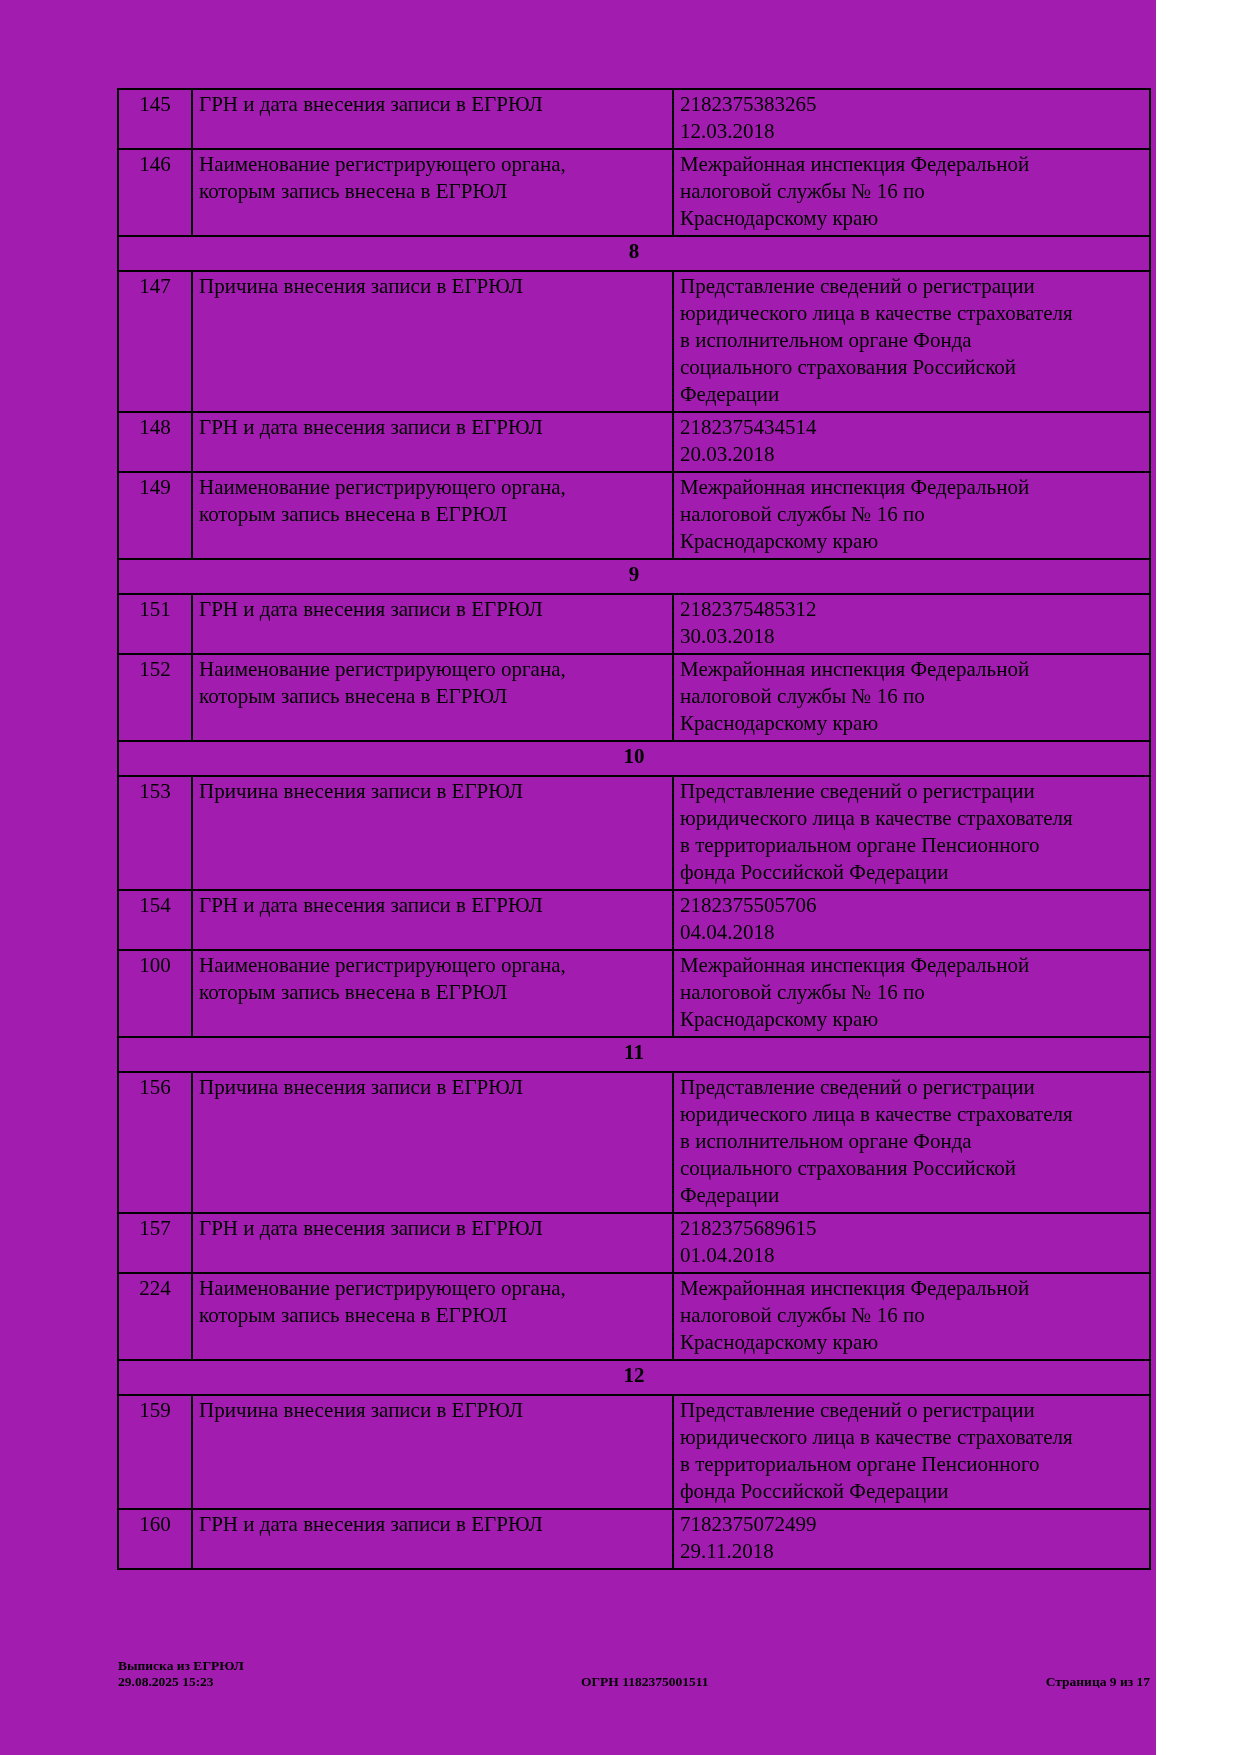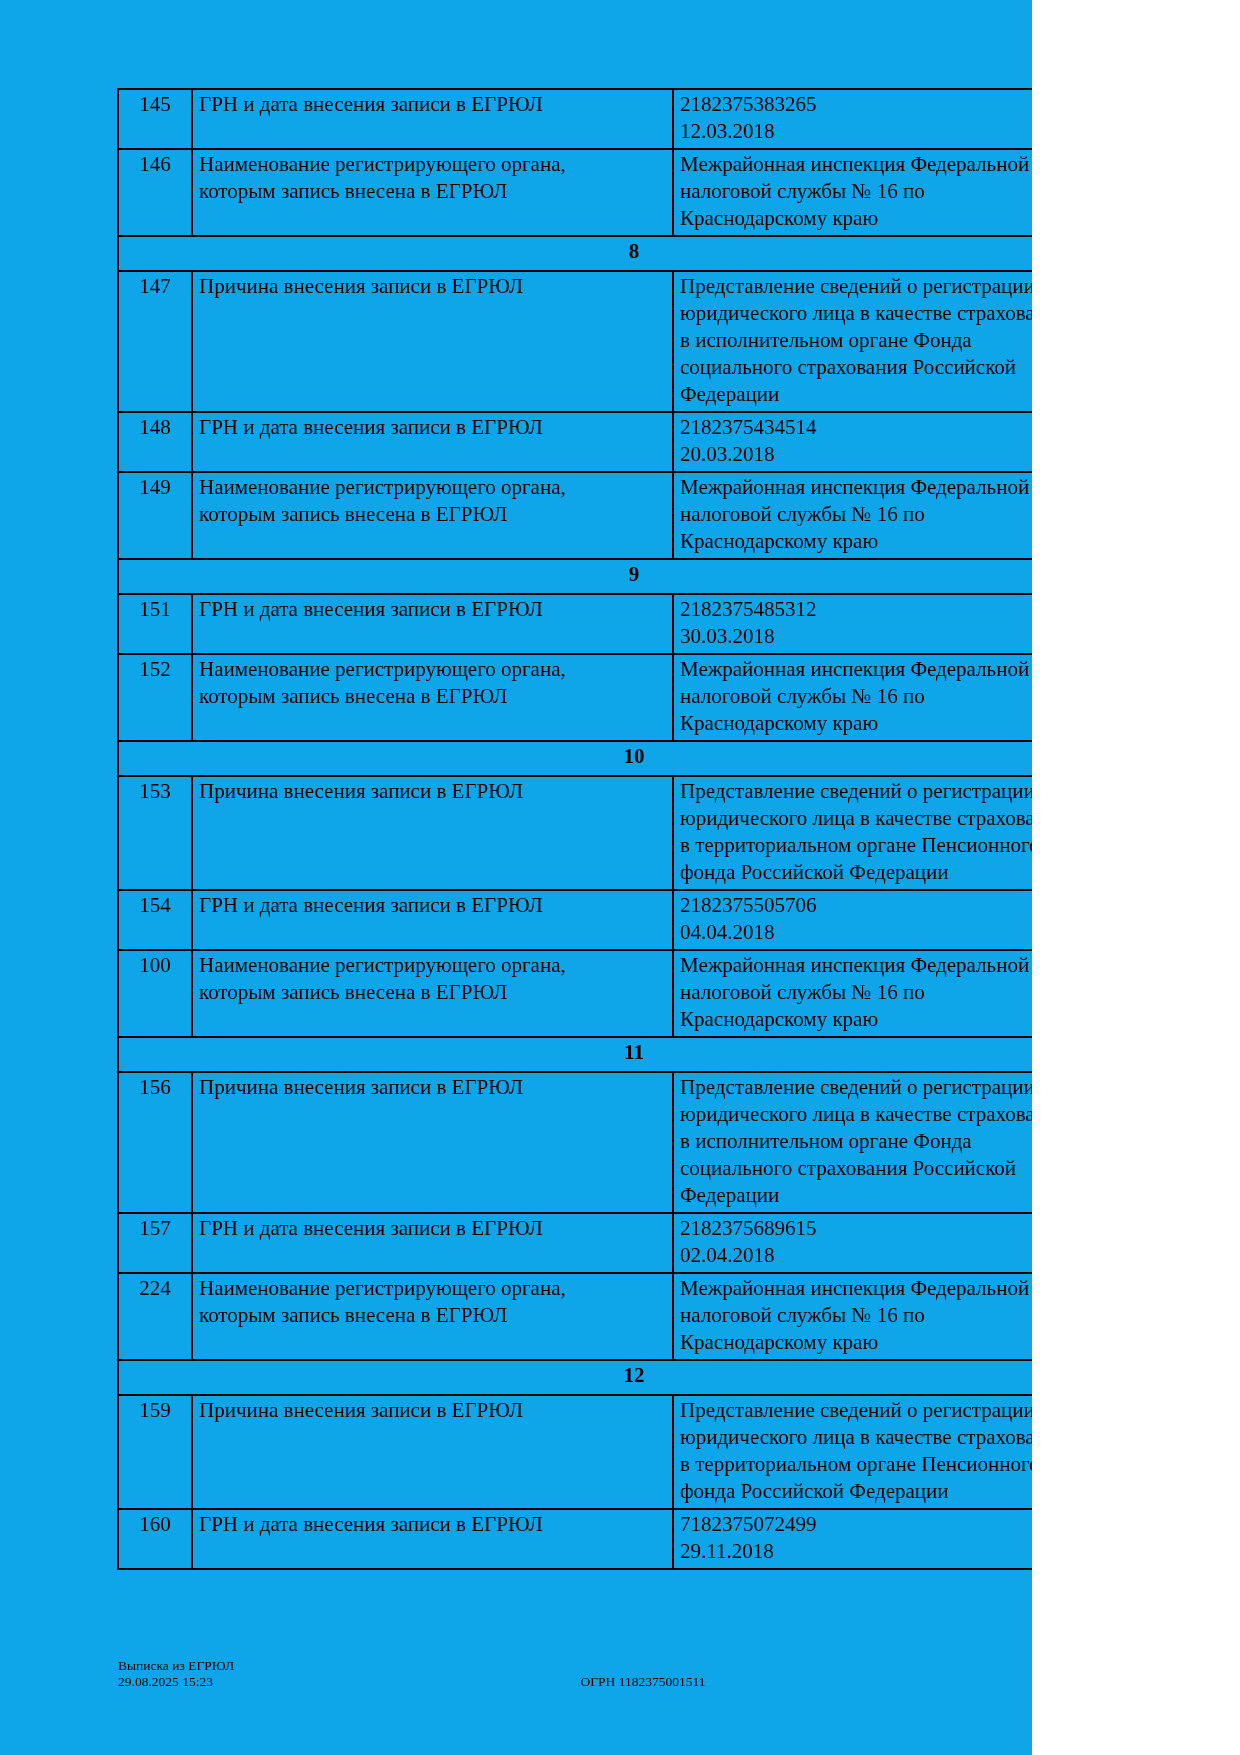--- a/index.html
+++ b/index.html
@@ -2,23 +2,23 @@
 <html><head>
 <meta charset="utf-8">
 <style>
   html, body {
     margin: 0;
     padding: 0;
     background: #ffffff;
   }
   .page {
     position: relative;
-    width: 1032px;
+    width: 1156px;
     height: 1755px;
-    background: #0ea5e9;
+    background: #a21caf;
     font-family: "Liberation Serif", serif;
     color: #000000;
     overflow: hidden;
   }
   table.egrul {
     position: absolute;
     left: 117px;
     top: 88px;
     width: 1032px;
     border-collapse: collapse;
@@ -51,20 +51,21 @@
   .footer {
     position: absolute;
     left: 118px;
     top: 1658px;
     width: 1032px;
     display: flex;
     justify-content: space-between;
     align-items: flex-end;
     font-size: 13.5px;
     line-height: 15.5px;
+    font-weight: bold;
   }
   .footer-left div {
     white-space: nowrap;
   }
 </style>
 </head>
 <body>
 
 <div class="page">
 
@@ -166,21 +167,21 @@
           <td class="cell-value">Представление сведений о регистрации
 юридического лица в качестве страхователя
 в исполнительном органе Фонда
 социального страхования Российской
 Федерации</td>
         </tr>
         <tr>
           <td class="cell-num">157</td>
           <td class="cell-label">ГРН и дата внесения записи в ЕГРЮЛ</td>
           <td class="cell-value">2182375689615
-02.04.2018</td>
+01.04.2018</td>
         </tr>
         <tr>
           <td class="cell-num">224</td>
           <td class="cell-label">Наименование регистрирующего органа,
 которым запись внесена в ЕГРЮЛ</td>
           <td class="cell-value">Межрайонная инспекция Федеральной
 налоговой службы № 16 по
 Краснодарскому краю</td>
         </tr>
         <tr class="section-row">

